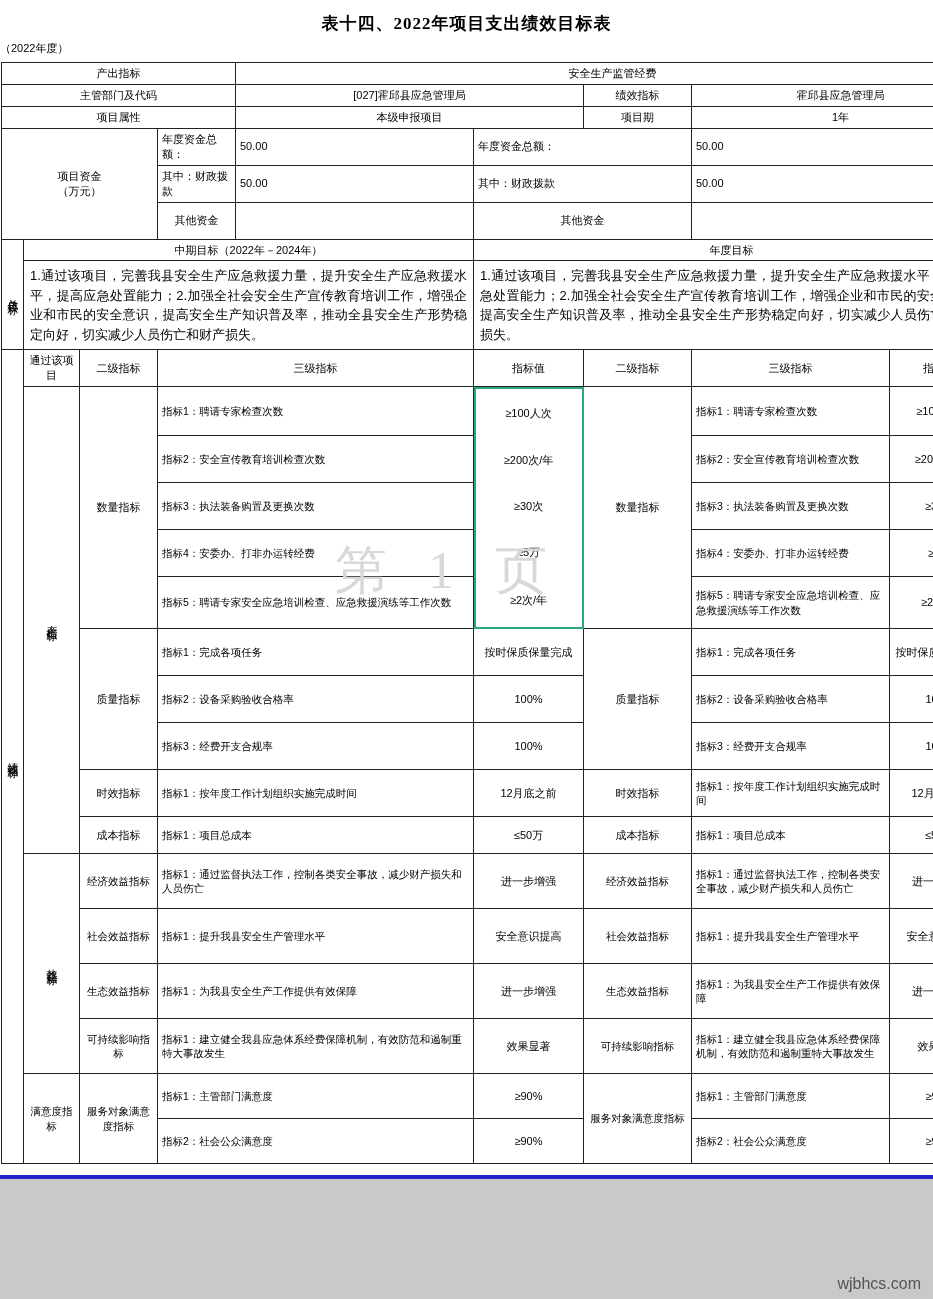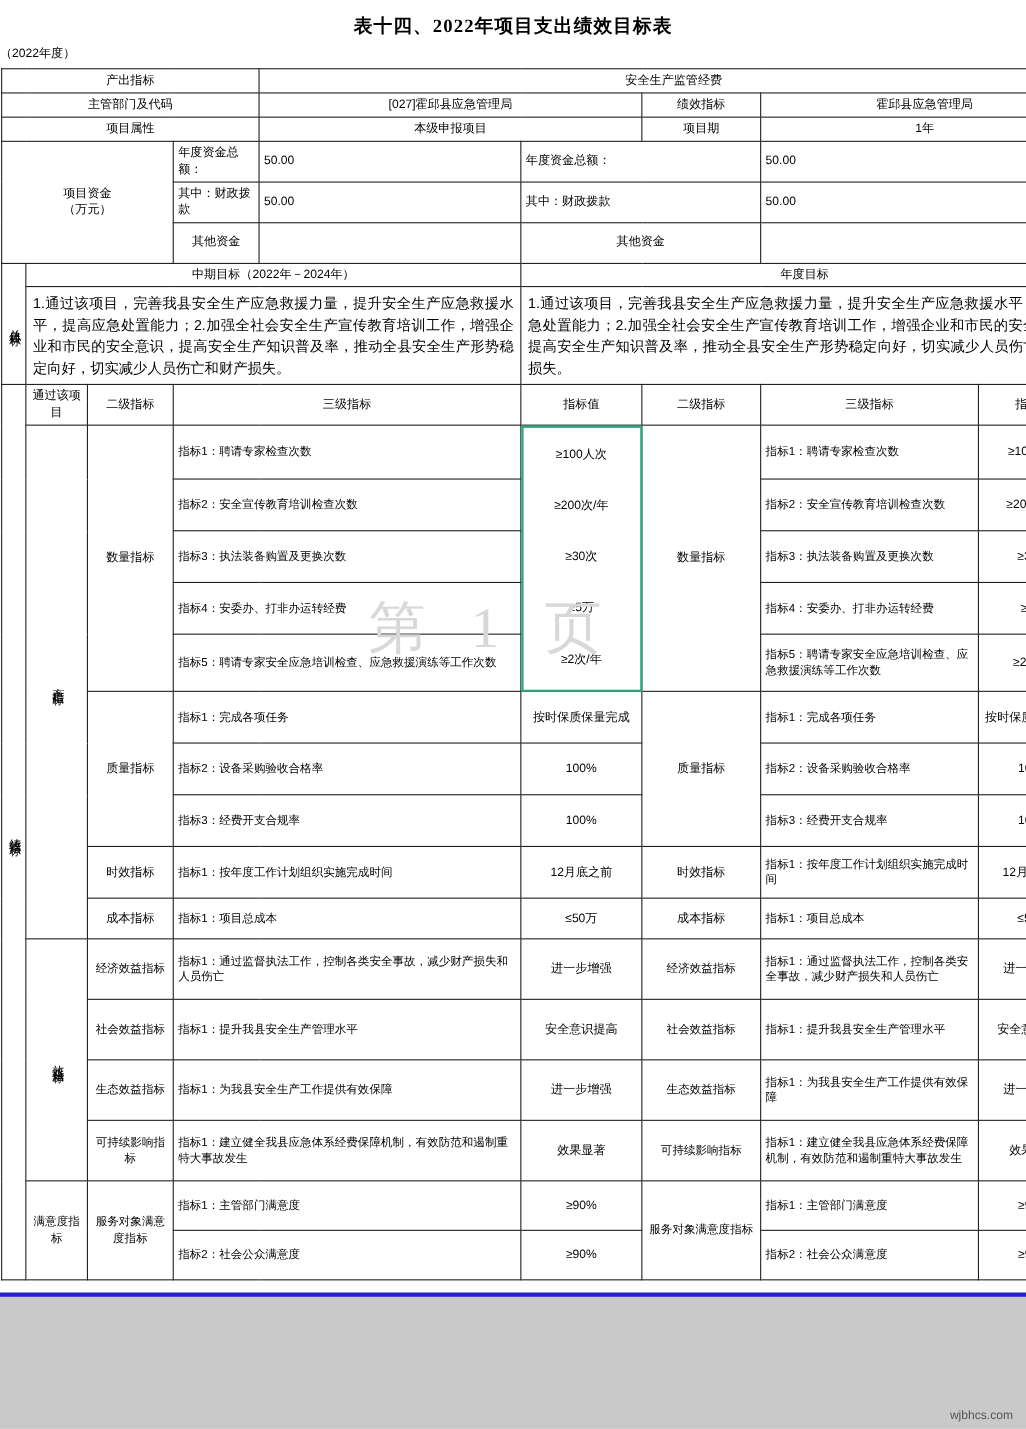--- a/index.html
+++ b/index.html
@@ -45,21 +45,21 @@
     font-family:Liberation Serif, serif;
     pointer-events:none;z-index:5;
   }
   .bottombar{
     position:absolute;left:0;top:1175px;width:933px;height:4px;background:#2323c8;
   }
   .footer{
     position:absolute;left:0;top:1179px;width:933px;height:120px;background:#c9c9c9;
   }
   .sitemark{
-    position:absolute;right:12px;bottom:6px;font-size:11px;color:#555;margin-top:22px;
+    position:absolute;right:12px;bottom:6px;font-size:16px;color:#555;margin-top:22px;
   }
 </style>
 </head>
 <body>
 
 <div class="page">
 
   <div class="title">表十四、2022年项目支出绩效目标表</div>
   <div class="subtitle">（2022年度）</div>
 

